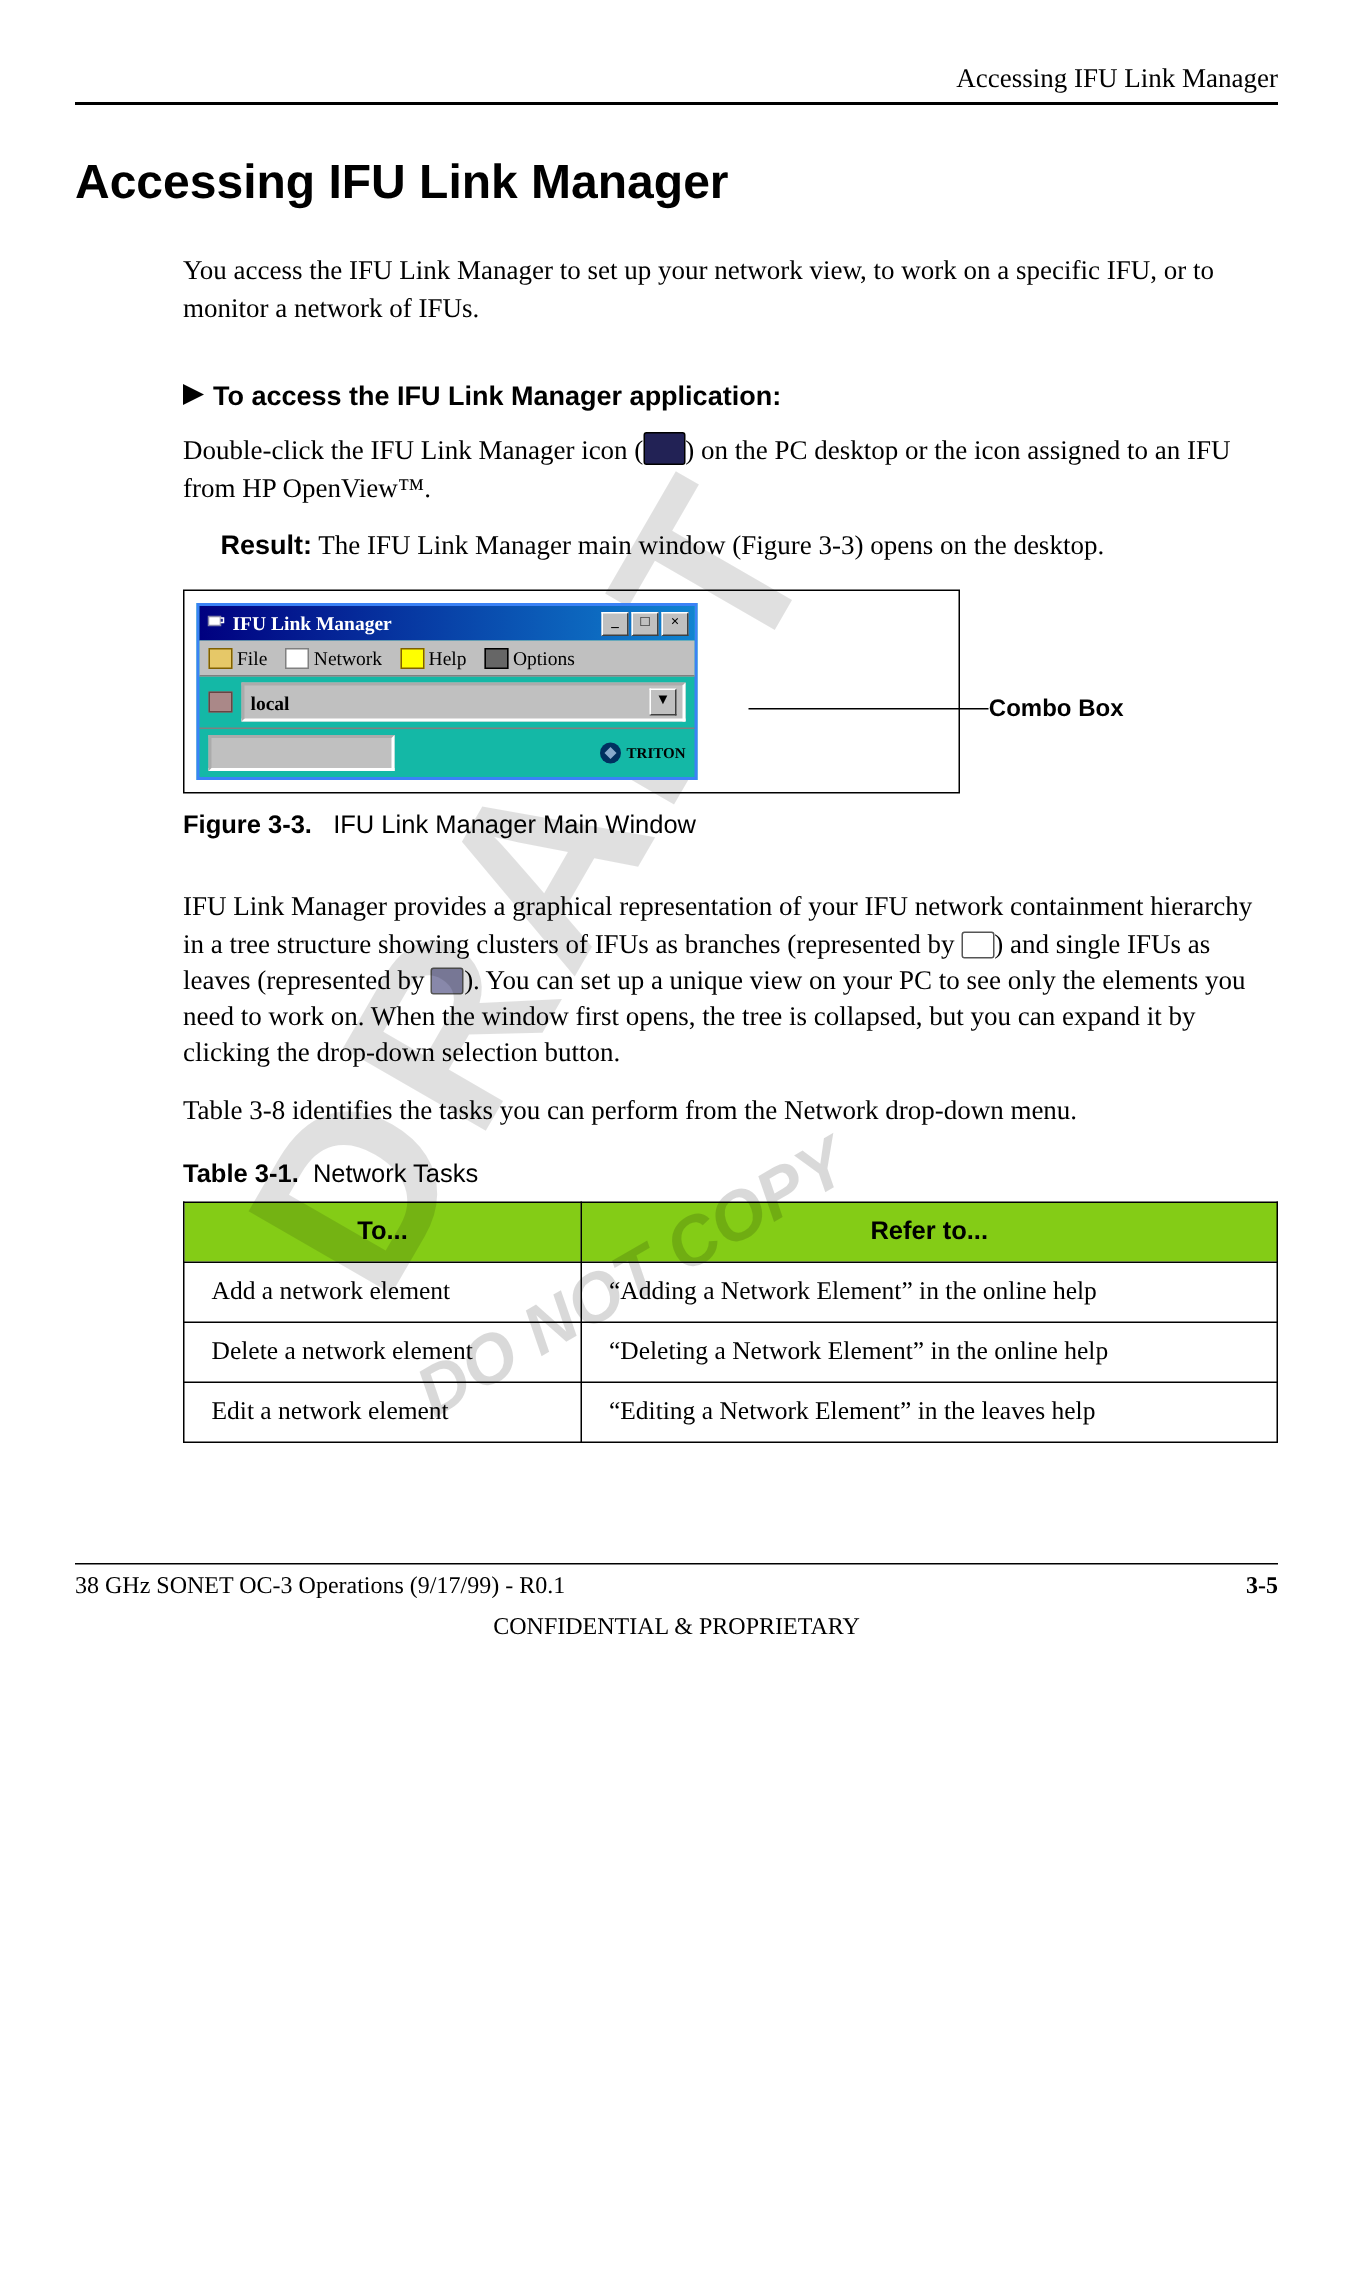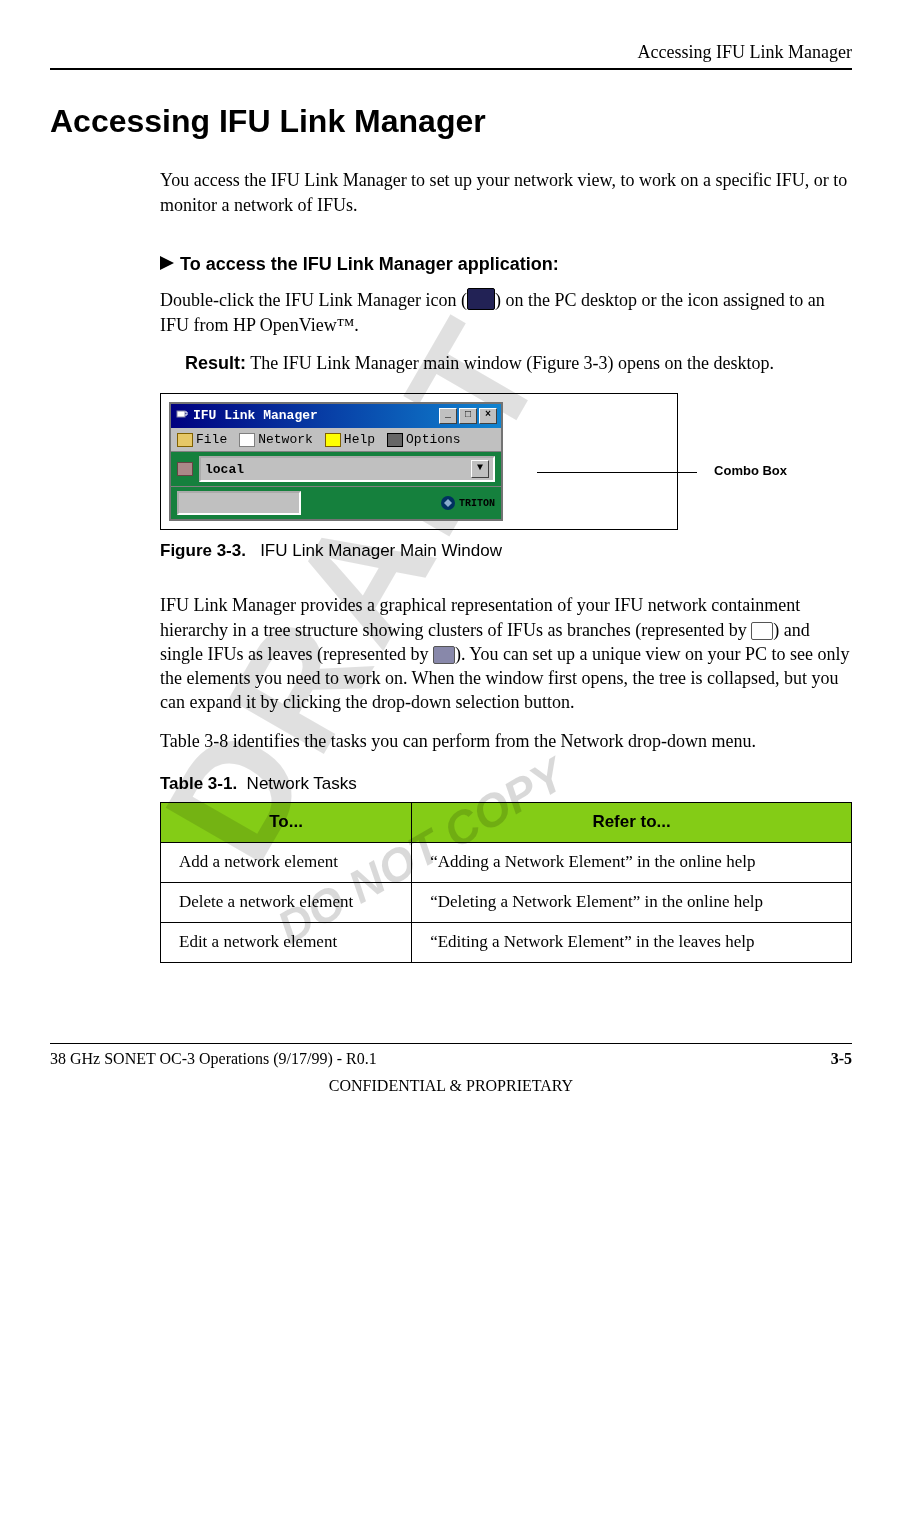--- a/index.html
+++ b/index.html
@@ -22,21 +22,21 @@
     border-top: 2px solid #000;
     margin: 0 0 30px 0;
   }
   h1 {
     font-family: Arial, Helvetica, sans-serif;
     font-size: 32px;
     font-weight: bold;
     margin: 0 0 25px 0;
   }
   .body-indent {
-    margin-left: 110px;
+    margin-left: 72px;
   }
   .subhead {
     font-family: Arial, Helvetica, sans-serif;
     font-weight: bold;
     font-size: 18px;
     margin: 35px 0 12px 0;
     display: flex;
     align-items: center;
     gap: 6px;
   }
@@ -52,24 +52,24 @@
     margin-top: 10px;
   }
   .screenshot-frame {
     border: 1px solid #000;
     margin: 18px 0 10px 0;
     padding: 8px;
     width: 500px;
     position: relative;
   }
   .win {
-    border: 2px solid #737373;
-    background: #15803d;
+    border: 2px solid #3b82f6;
+    background: #14b8a6;
     width: 330px;
-    font-family: Liberation Mono, monospace;
+    font-family: Liberation Serif, serif;
     font-size: 13px;
   }
   .win-title {
     background: linear-gradient(to right, #000080, #1084d0);
     color: #fff;
     padding: 2px 4px;
     display: flex;
     align-items: center;
     justify-content: space-between;
   }
@@ -162,21 +162,21 @@
     display:flex;
     align-items:center;
     gap:3px;
   }
   .callout-label {
     position: absolute;
     right: -110px;
     top: 68px;
     font-family: Arial, Helvetica, sans-serif;
     font-weight: bold;
-    font-size: 13px;
+    font-size: 16px;
     text-align: center;
   }
   .callout-line {
     position:absolute;
     top: 78px;
     right: -20px;
     width: 160px;
     height: 1px;
     background:#000;
   }

